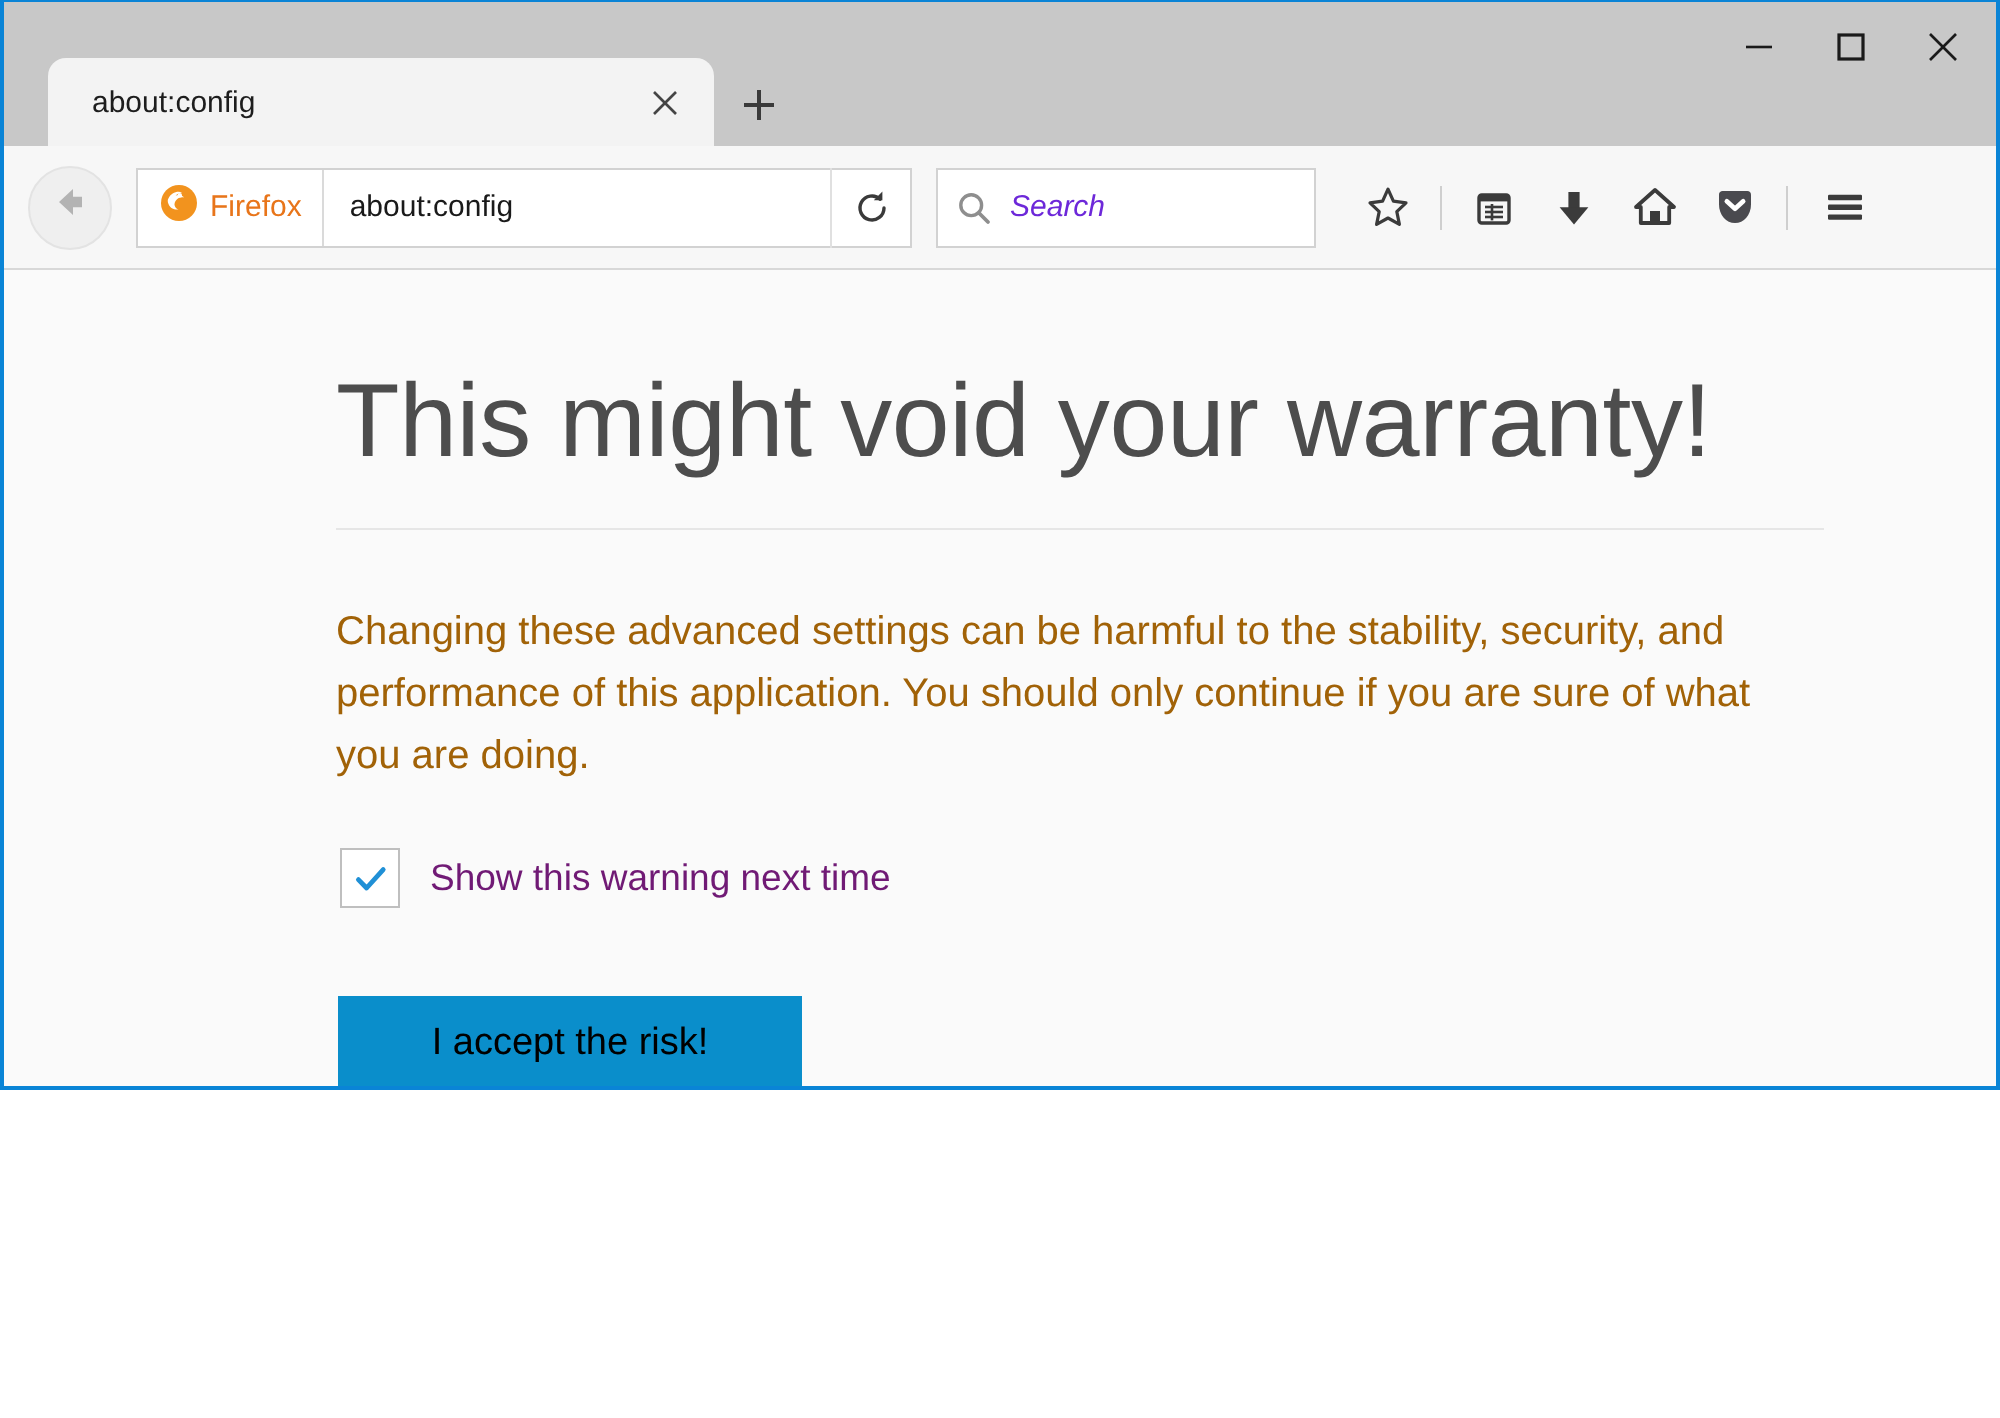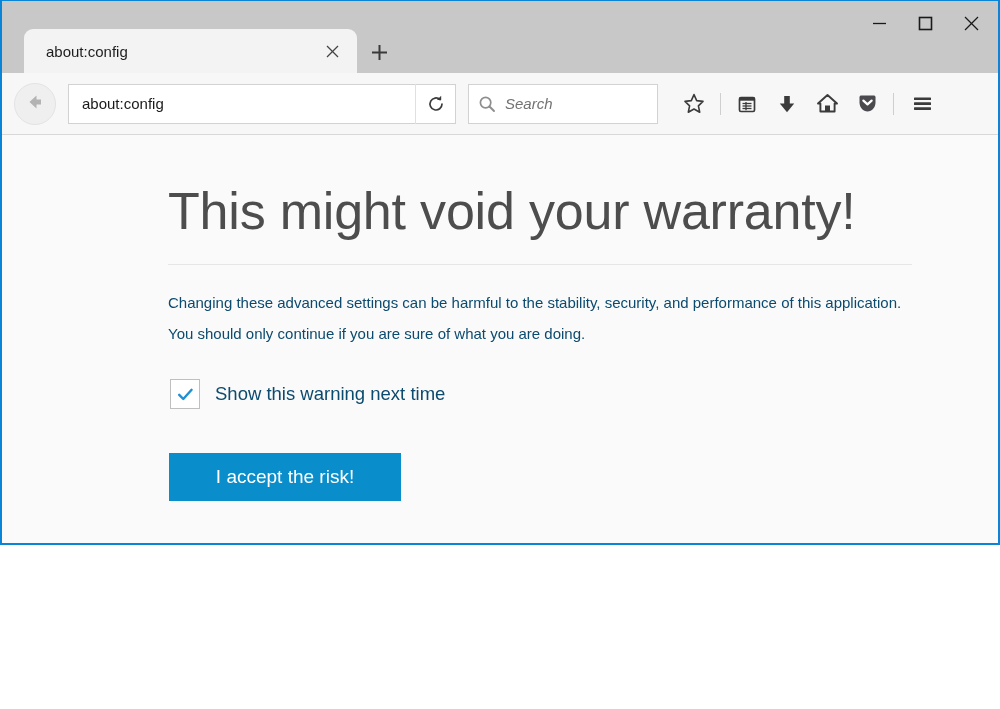--- a/index.html
+++ b/index.html
@@ -158,21 +158,21 @@
     background: #ffffff;
     border: 1px solid #d2d2d2;
     display: flex;
     align-items: center;
     flex: 0 0 auto;
   }
   #search-placeholder {
     margin-left: 9px;
     font-size: 15px;
     font-style: italic;
-    color: #737373;
+    color: #6d28d9;
     white-space: nowrap;
   }
 
   .tb-icon {
     width: 40px; height: 40px;
     display: flex; align-items: center; justify-content: center;
     color: #3b3b3b;
     flex: 0 0 auto;
   }
   #star-btn { margin-left: 16px; }
@@ -207,52 +207,52 @@
     white-space: nowrap;
   }
   #warning-hr {
     margin-top: 24px;
     height: 1px;
     background: #cfcfcf;
     border-bottom: 1px solid #e6e6e6;
     width: 744px;
   }
   #warning-text {
-    margin-top: 22px;
-    font-size: 15px;
+    margin-top: 36px;
+    font-size: 20px;
     line-height: 31px;
-    color: #0c4a6e;
+    color: #a16207;
     width: 742px;
   }
   #checkbox-row {
     margin-top: 30px;
     margin-left: 2px;
     display: flex;
     align-items: center;
   }
   #show-warning-checkbox {
     width: 30px; height: 30px;
     background: #ffffff;
     border: 1px solid #bfbfbf;
     display: flex; align-items: center; justify-content: center;
     flex: 0 0 auto;
   }
   #checkbox-label {
     margin-left: 15px;
     font-size: 18.5px;
-    color: #0c4a6e;
+    color: #701a75;
     white-space: nowrap;
   }
   #accept-button {
     margin-top: 44px;
     margin-left: 1px;
     width: 232px; height: 48px;
     background: #0a8ecb;
     border: none;
-    color: #ffffff;
+    color: #000000;
     font-size: 19px;
     font-family: "Liberation Sans", sans-serif;
     display: flex; align-items: center; justify-content: center;
     cursor: pointer;
   }
 </style>
 </head>
 <body>
 
 <div id="window">
@@ -301,20 +301,30 @@
 
     <div id="back-btn">
       <span>
         <svg width="22" height="22" viewBox="0 0 22 22" aria-hidden="true">
           <path d="M12.5 4.5 L5.5 11 L12.5 17.5 L12.5 13.6 L17 13.6 L17 8.4 L12.5 8.4 Z" fill="#b3b3b3"></path>
         </svg>
       </span>
     </div>
 
     <div id="urlbar">
+      <div id="identity-box">
+        <span>
+          <svg width="19" height="19" viewBox="0 0 19 19" aria-hidden="true">
+            <circle cx="9.5" cy="9.5" r="9" fill="#f2931e"></circle>
+            <path d="M4.2 7.2c1.3-3 4.6-4 7-3 0 0-2.2.2-3.4 1.6 1.5-.5 3.3-.2 4.3.9-1.4-.3-2.8.1-3.7 1-1 .9-1.4 2.2-1 3.3.3.9 1 1.5 1.9 1.7-2 .4-4.2-.6-5-2.6-.6-1.4-.5-2.2-.1-2.9z" fill="#ffffff"></path>
+            <circle cx="9.9" cy="5.6" r="1.1" fill="#ffffff"></circle>
+          </svg>
+        </span>
+        <span id="firefox-wordmark">Firefox</span>
+      </div>
       <span id="url-text">about:config</span>
       <span id="reload-btn">
         <svg width="20" height="20" viewBox="0 0 20 20" aria-hidden="true">
           <path d="M16 10a6 6 0 1 1-1.9-4.4" fill="none" stroke="currentColor" stroke-width="1.7" stroke-linecap="round"></path>
           <path d="M15.2 1.8 L15.2 6.1 L10.9 6.1 Z" fill="currentColor"></path>
         </svg>
       </span>
     </div>
 
     <div id="searchbar">

